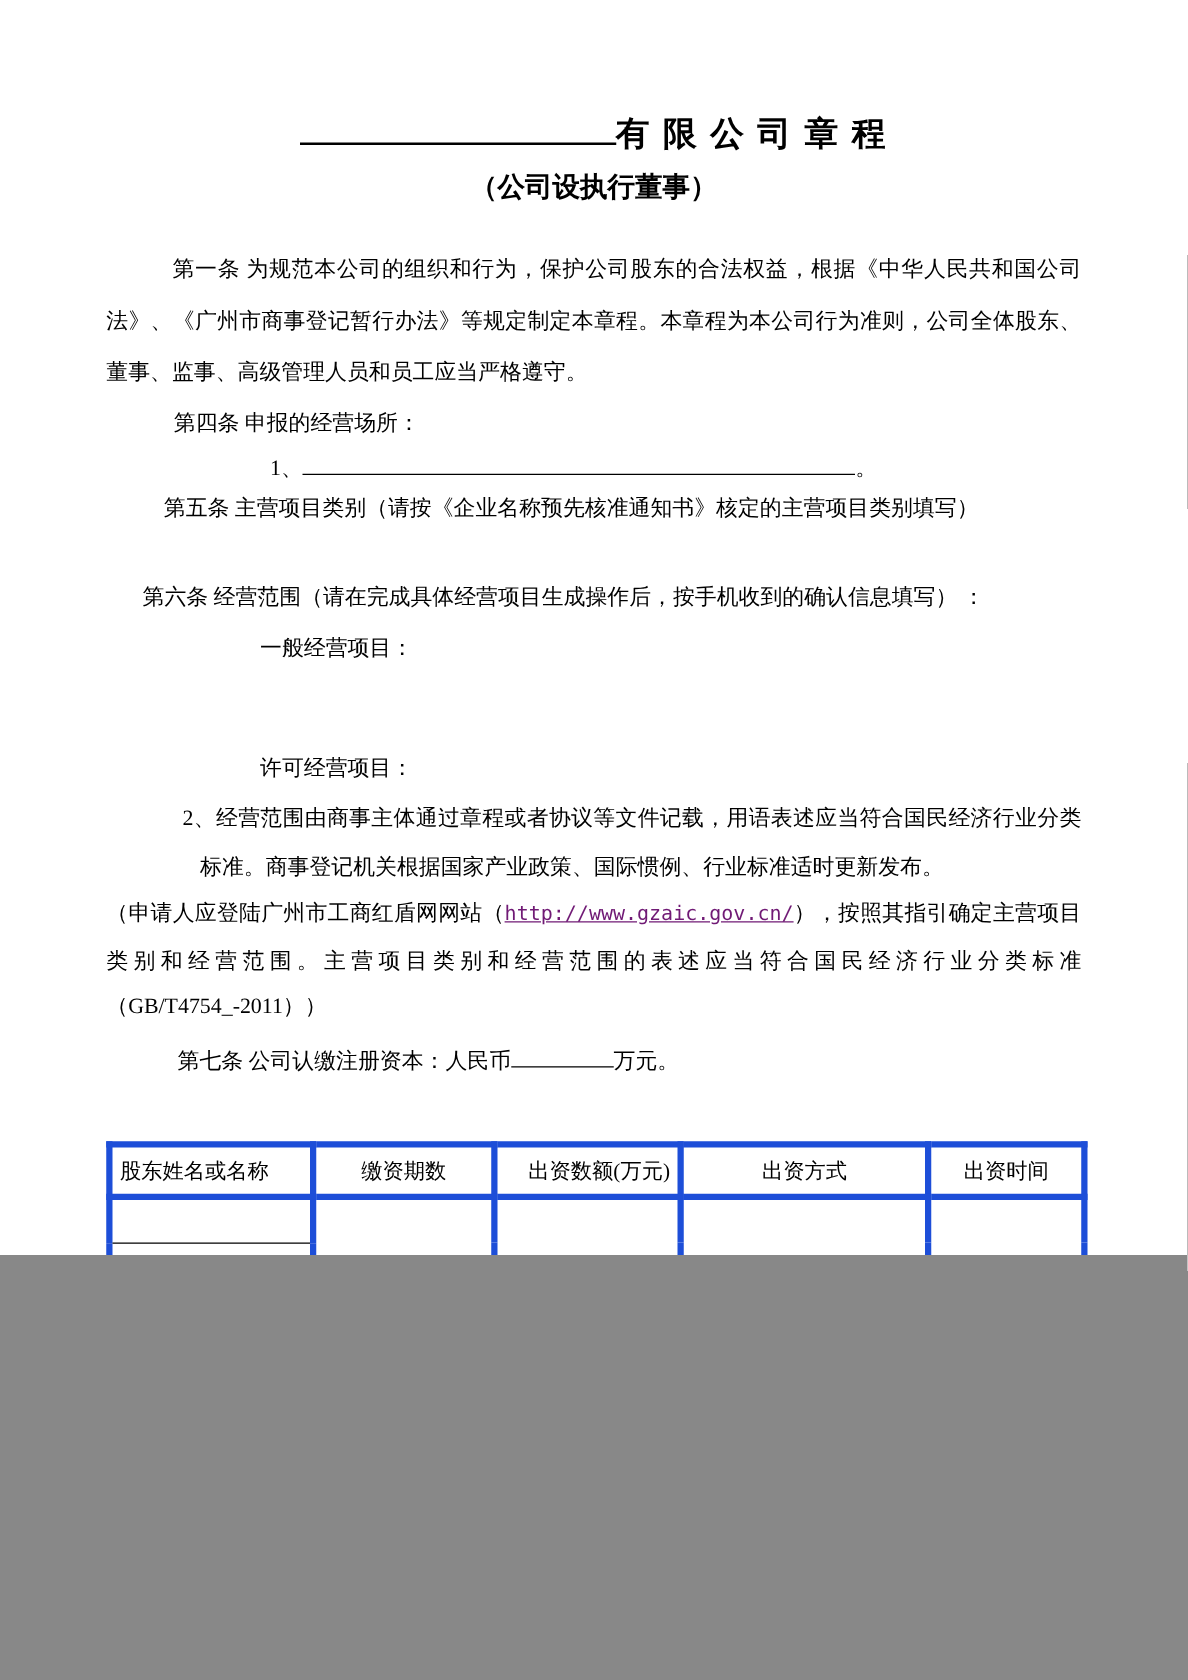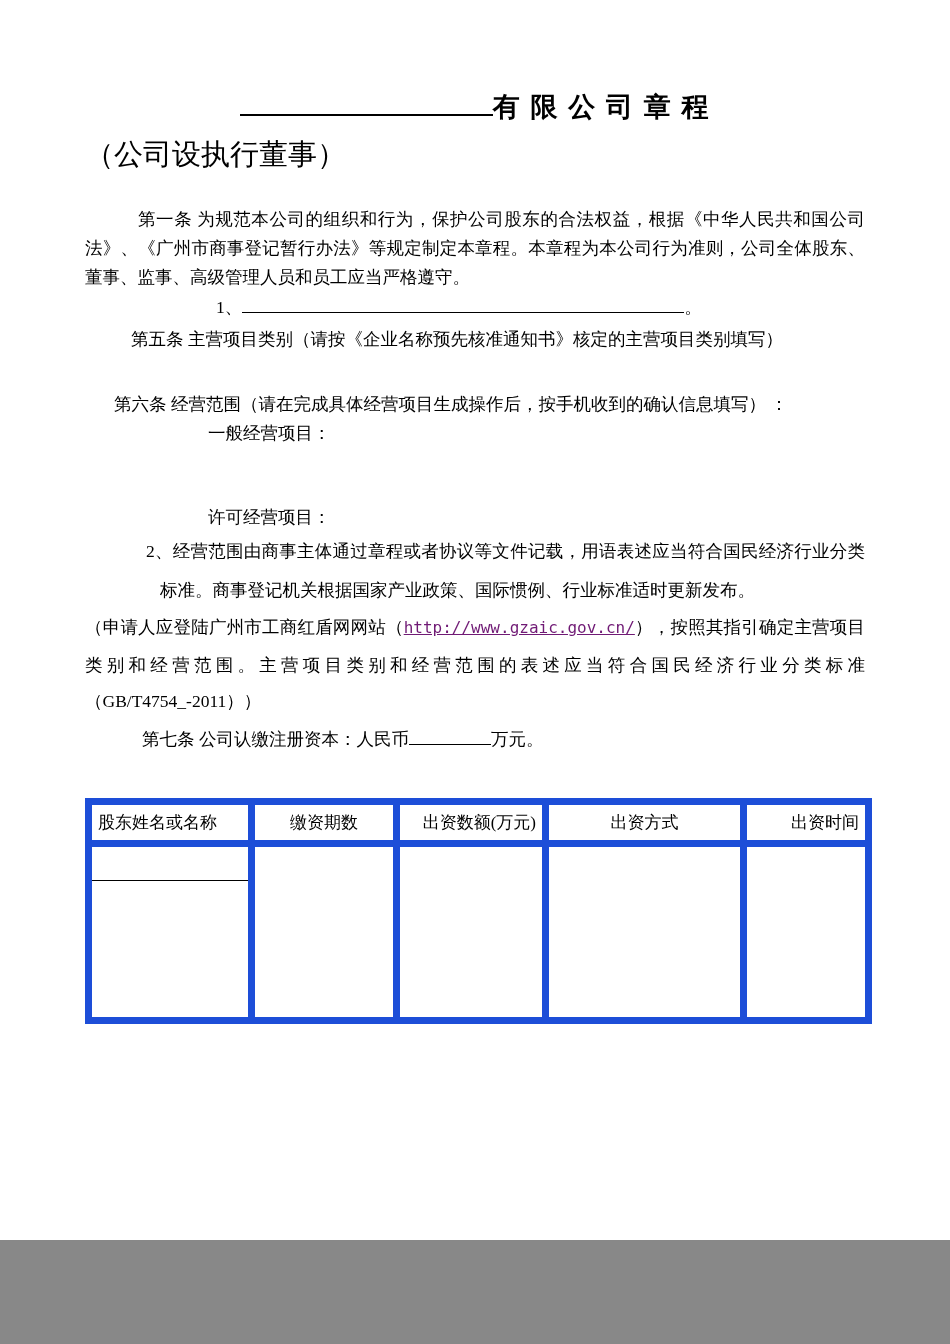--- a/index.html
+++ b/index.html
@@ -1,20 +1,20 @@
 <!DOCTYPE html>
 <html><head>
 <meta charset="utf-8">
 <style>
   * { box-sizing: border-box; }
   html, body { margin: 0; padding: 0; background: #888; }
   .page {
     position: relative;
     width: 950px;
-    height: 1240px;
+    height: 1004px;
     margin: 0 auto;
     background: #ffffff;
     overflow: hidden;
     color: #000;
     font-family: "Liberation Serif", "DejaVu Serif", serif;
     font-size: 17.5px;
   }
   .content { padding: 0 85px; }
 
   
@@ -29,27 +29,27 @@
     display: inline-block;
     width: 253px;
     height: 30px;
     border-bottom: 2px solid #000;
     vertical-align: baseline;
   }
   .title-text { letter-spacing: 2px; }
 
   .subtitle {
     margin-top: 10px;
-    text-align: left;
-    font-size: 29px;
-    font-weight: normal;
+    text-align: center;
+    font-size: 22px;
+    font-weight: bold;
   }
 
   
-  .p { line-height: 29px; margin: 0; }
+  .p { line-height: 41px; margin: 0; }
   .p-a1 { margin-top: 30px; text-indent: 53px; text-align: justify; }
   .p-a2 { padding-left: 57px; }
   .p-a3 { padding-left: 57px; }
   .p-a4 { padding-left: 54px; }
   .p-item1 { padding-left: 131px; line-height: 31px; }
   .p-a5 { padding-left: 46px; line-height: 33px; }
   .p-a6 { margin-top: 34px; padding-left: 29px; }
   .p-general { padding-left: 123px; }
   .p-licensed { padding-left: 123px; margin-top: 55px; }
   .p-note1 { margin-top: 68px; padding-left: 75px; text-indent: -35px; text-align: justify; line-height: 41px; }
@@ -79,31 +79,31 @@
   }
 
   
   .table-wrap { margin-top: 44px; }
   table.shareholders {
     border-collapse: collapse;
     width: 780px;
     table-layout: fixed;
   }
   table.shareholders th, table.shareholders td {
-    border: 7px solid #1d4ed8;
+    border: 5px solid #1d4ed8;
     font-weight: normal;
     font-size: 17px;
     padding: 0 6px;
   }
   table.shareholders tr.thead th { height: 42px; }
   th.c1 { width: 163px; text-align: left; }
   th.c2 { width: 145px; text-align: center; }
   th.c3 { width: 149px; text-align: right; padding-left: 12px; }
   th.c4 { width: 198px; text-align: center; padding-left: 60px; }
-  th.c5 { width: 125px; text-align: right; padding-left: 28px; font-family: Liberation Mono, monospace; }
+  th.c5 { width: 125px; text-align: center; padding-left: 28px; font-family: Liberation Mono, monospace; }
   tr.r2 td { height: 37px; border-bottom: 0; }
   tr.r2 td.sub { border-bottom: 1px solid #000; }
   tr.r3 td { height: 140px; border-top: 0; }
   tr.r3 td.sub { border-top: 1px solid #000; }
 </style>
 </head>
 <body>
 
 <div class="page">
   <div class="content">
@@ -111,20 +111,21 @@
     <div class="title-row">
       <span class="title-blank"></span><span class="title-text">有 限 公 司 章 程</span>
     </div>
 
     <div class="subtitle">（公司设执行董事）</div>
 
     <p class="p p-a1">第一条  为规范本公司的组织和行为，保护公司股东的合法权益，根据《中华人民共和国公司法》、《广州市商事登记暂行办法》等规定制定本章程。本章程为本公司行为准则，公司全体股东、董事、监事、高级管理人员和员工应当严格遵守。</p>
 
 
 
+    <p class="p p-a4">第四条  申报的经营场所：</p>
 
     <p class="p p-item1"><span>1、</span><span class="blank blank-place"></span><span>。</span></p>
 
     <p class="p p-a5">第五条   主营项目类别（请按《企业名称预先核准通知书》核定的主营项目类别填写）</p>
 
     <p class="p p-a6">第六条  经营范围（请在完成具体经营项目生成操作后，按手机收到的确认信息填写） ：</p>
 
     <p class="p p-general">一般经营项目：</p>
 
     <p class="p p-licensed">许可经营项目：</p>

